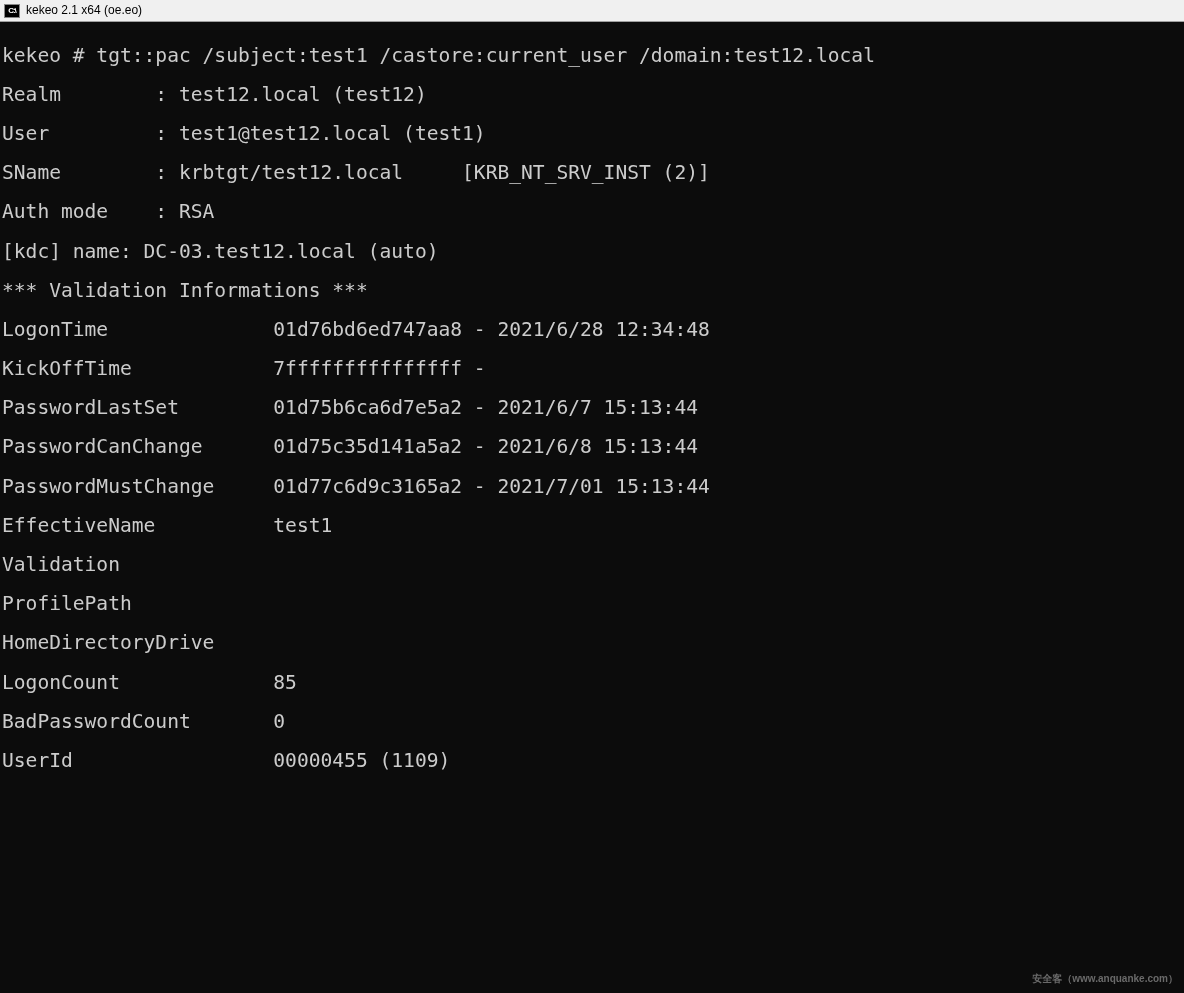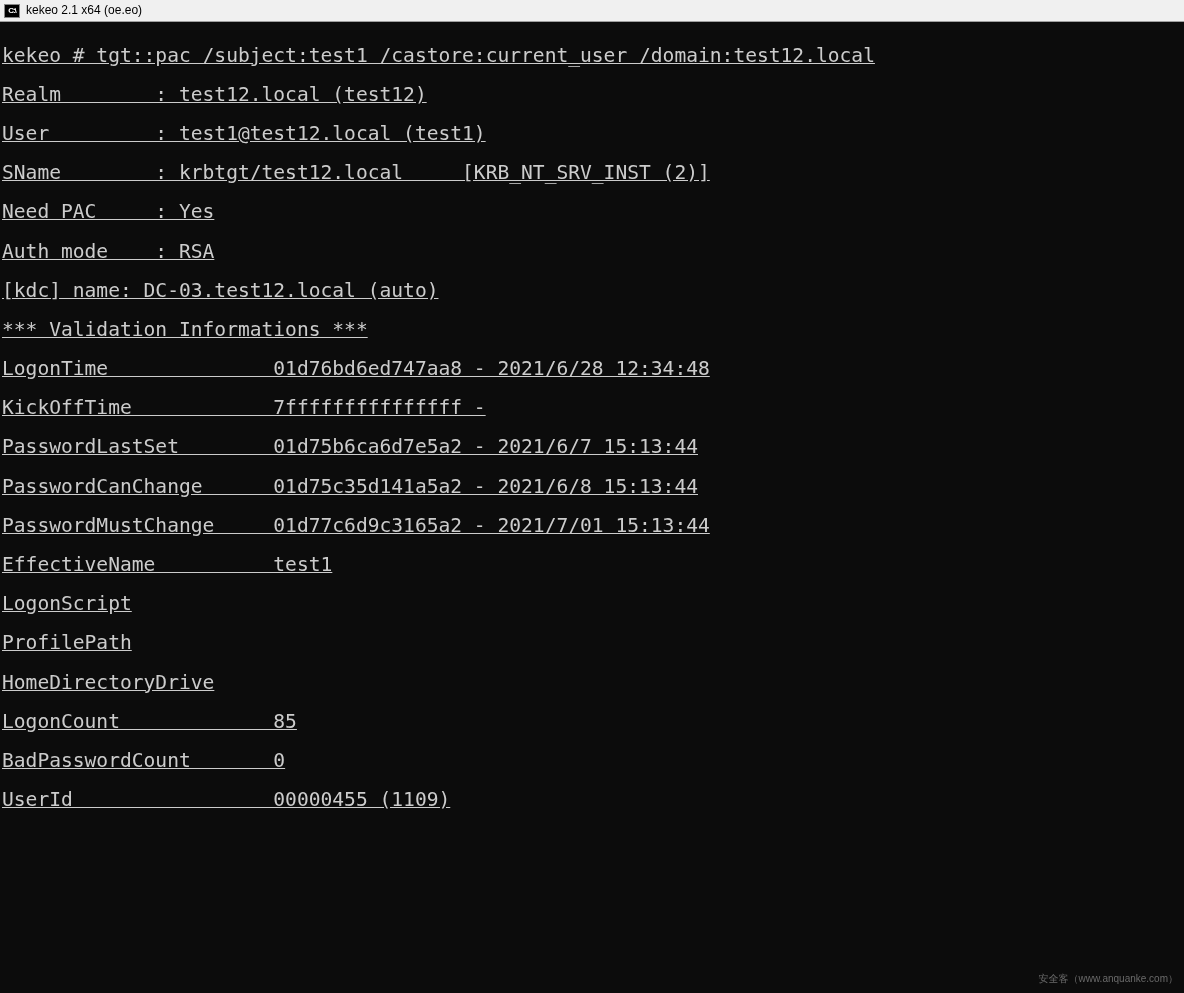--- a/index.html
+++ b/index.html
@@ -37,54 +37,54 @@
       justify-content: center;
       border: 1px solid #888;
       letter-spacing: -1px;
     }
     .terminal {
       color: #cccccc;
       white-space: pre;
       padding: 4px 0 0 2px;
       font-family: 'Consolas', 'NSimSun', monospace;
     }
-    .line { display: block; text-decoration: underline; }
+    .line { display: block; }
     .footer-note {
       position: absolute;
       bottom: 4px;
       right: 6px;
       font-size: 10px;
       color: #6a6a6a;
       font-family: sans-serif;
+      font-weight: bold;
     }
   </style>
 </head>
 <body>
 
 <div class="titlebar">
   <div class="titlebar-icon">C:\</div>
   <span>kekeo 2.1 x64 (oe.eo)</span>
 </div>
 
 <div class="terminal">
 <span class="line">kekeo # tgt::pac /subject:test1 /castore:current_user /domain:test12.local</span>
 <span class="line">Realm        : test12.local (test12)</span>
 <span class="line">User         : test1@test12.local (test1)</span>
 <span class="line">SName        : krbtgt/test12.local     [KRB_NT_SRV_INST (2)]</span>
-<span class="line">Need PAC     : Yes</span>
 <span class="line">Auth mode    : RSA</span>
 <span class="line">[kdc] name: DC-03.test12.local (auto)</span>
 <span class="line">*** Validation Informations ***</span>
 <span class="line">LogonTime              01d76bd6ed747aa8 - 2021/6/28 12:34:48</span>
 <span class="line">KickOffTime            7fffffffffffffff -</span>
 <span class="line">PasswordLastSet        01d75b6ca6d7e5a2 - 2021/6/7 15:13:44</span>
 <span class="line">PasswordCanChange      01d75c35d141a5a2 - 2021/6/8 15:13:44</span>
 <span class="line">PasswordMustChange     01d77c6d9c3165a2 - 2021/7/01 15:13:44</span>
 <span class="line">EffectiveName          test1</span>
-<span class="line">LogonScript</span>
+<span class="line">Validation</span>
 <span class="line">ProfilePath</span>
 <span class="line">HomeDirectoryDrive</span>
 <span class="line">LogonCount             85</span>
 <span class="line">BadPasswordCount       0</span>
 <span class="line">UserId                 00000455 (1109)</span>
 
 
 
 
 

